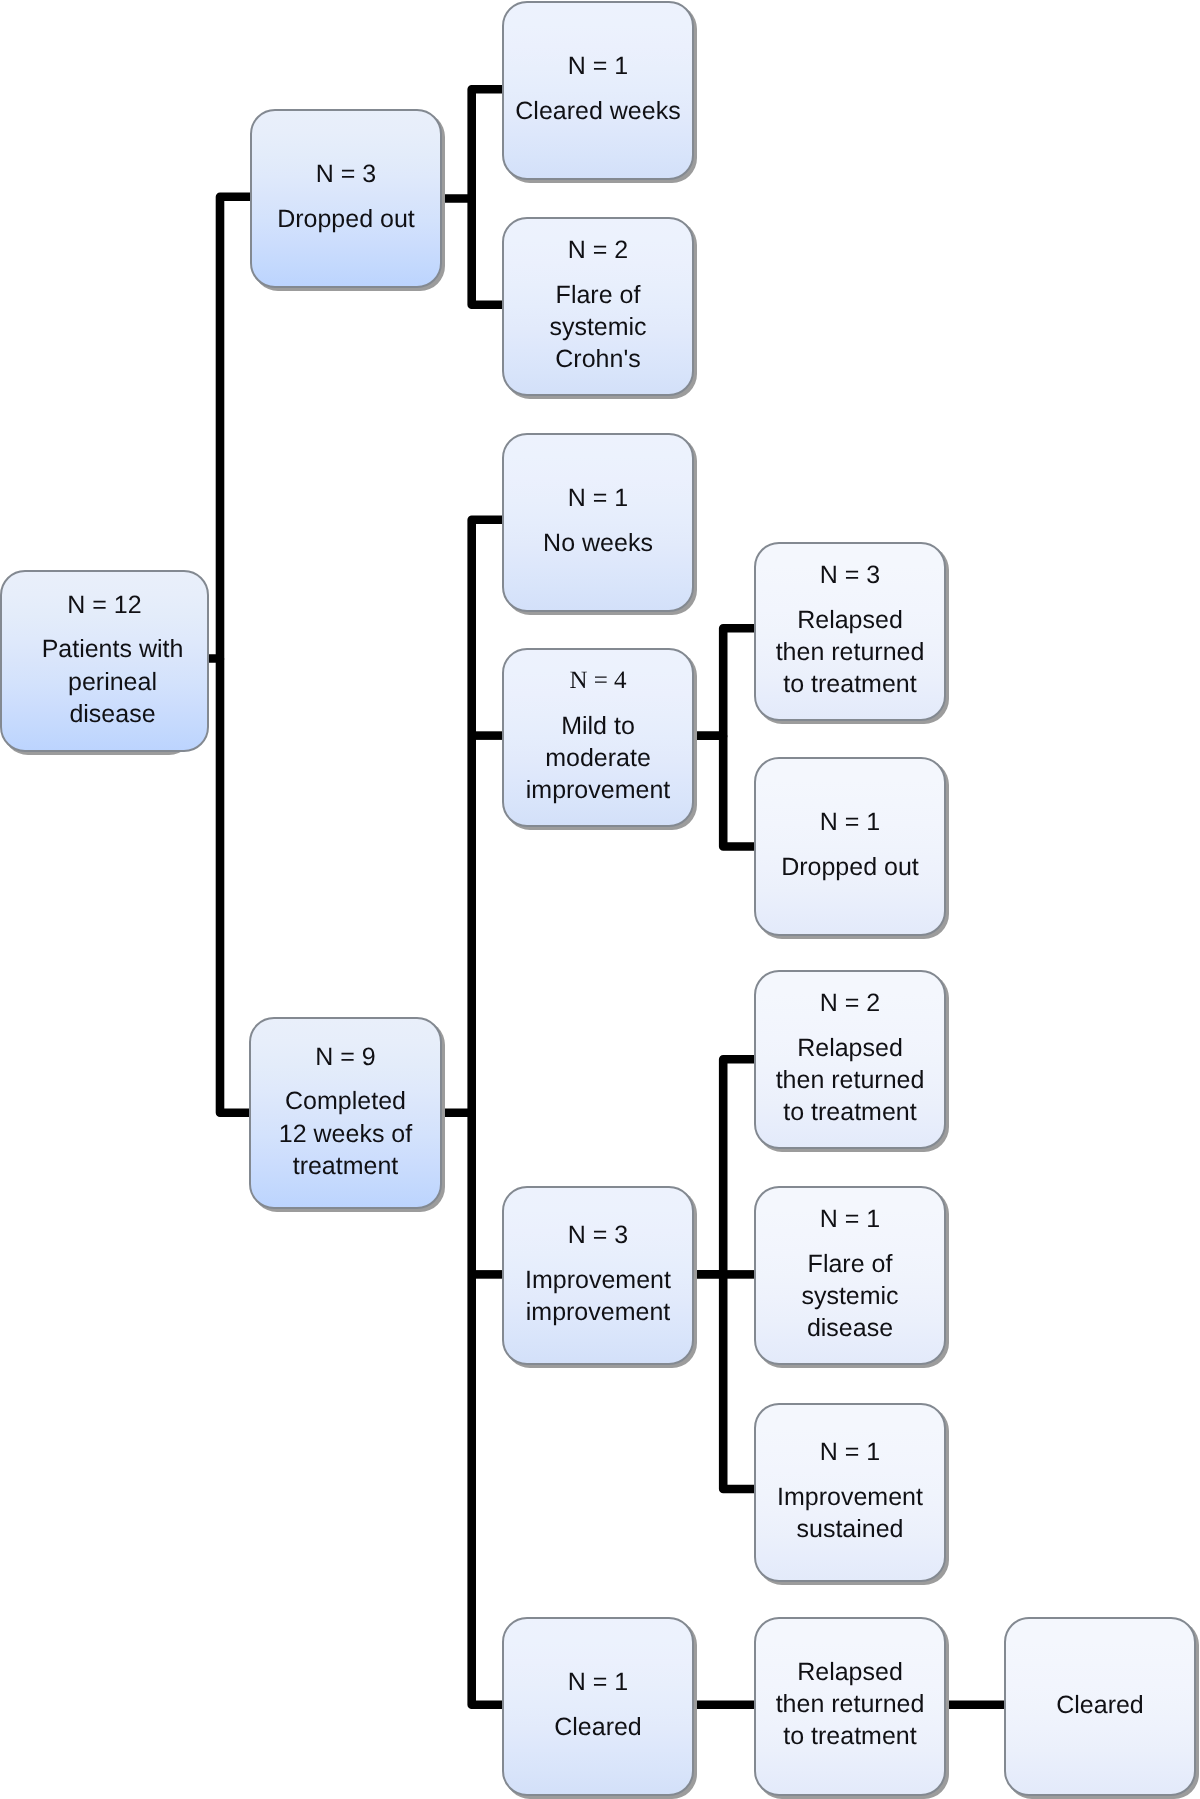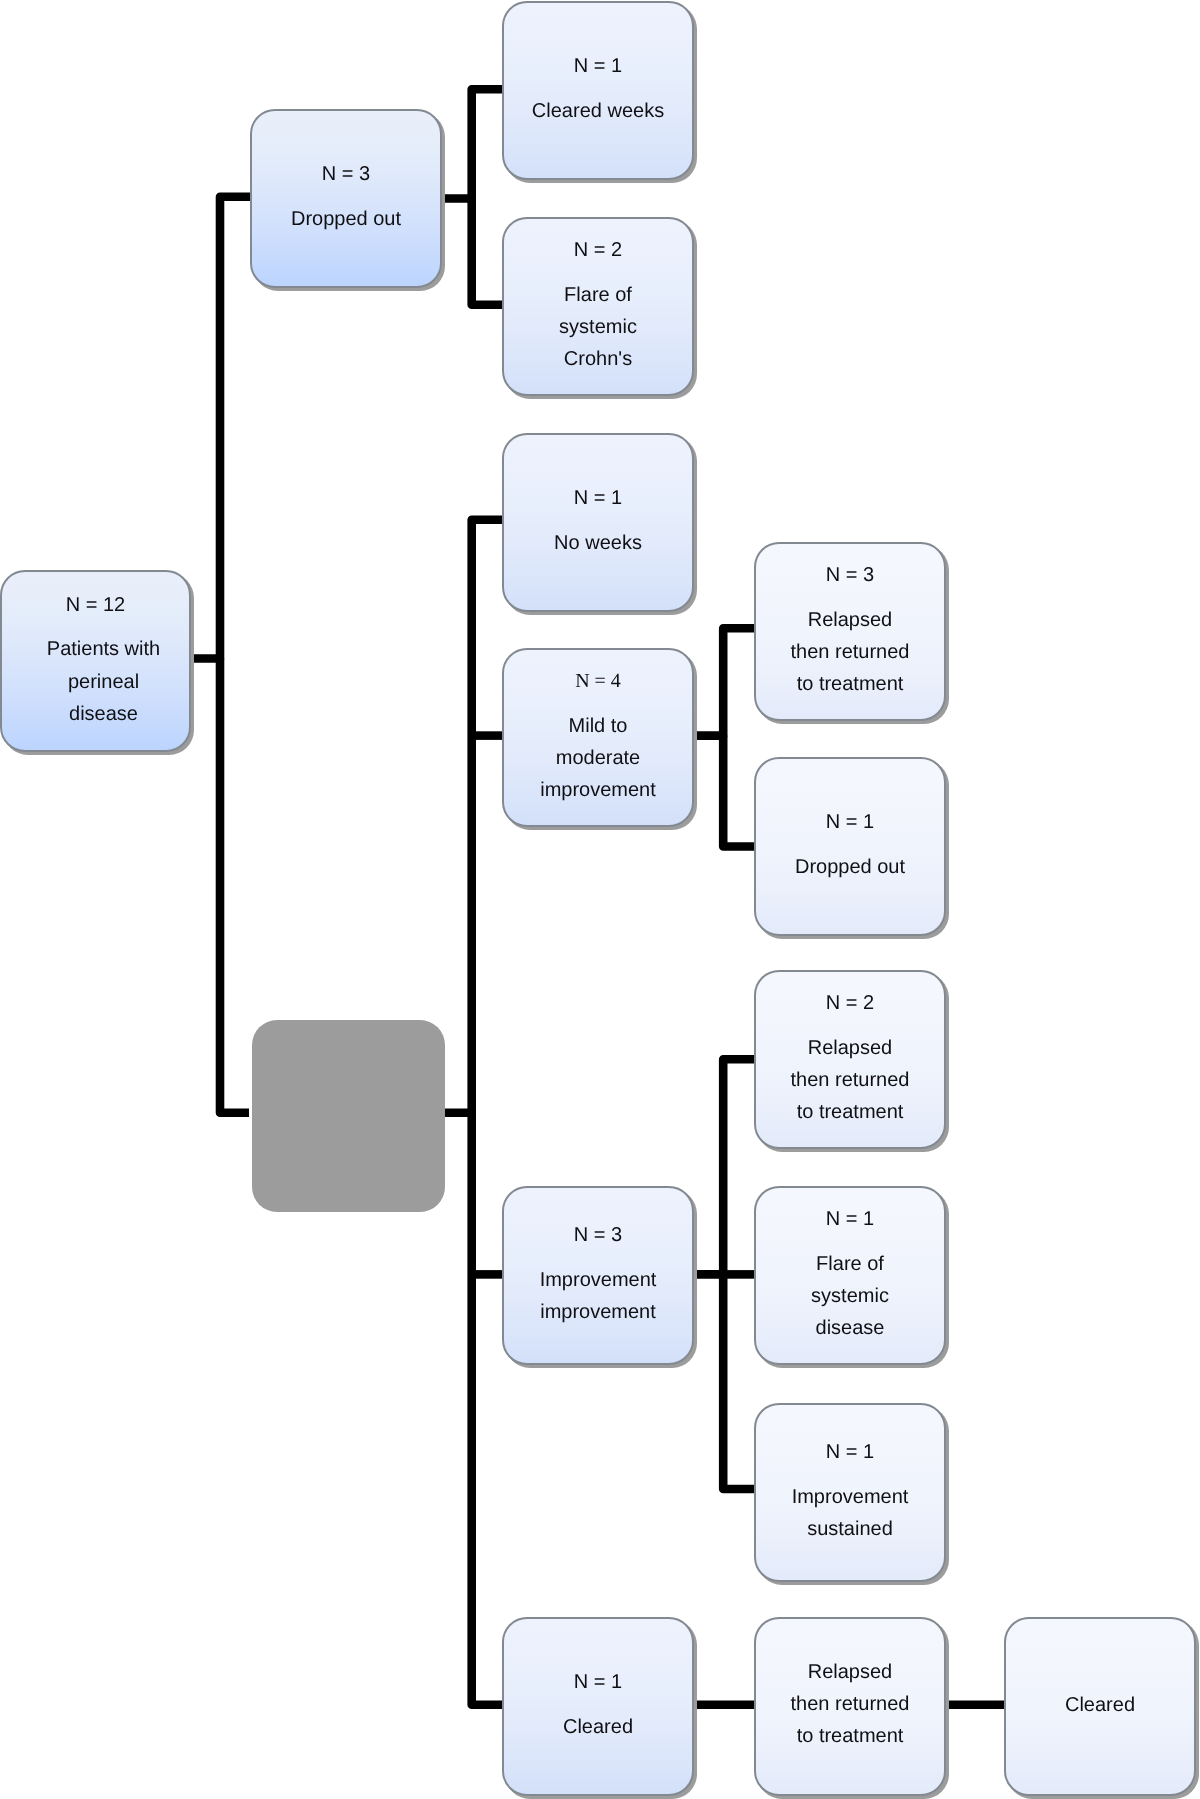--- a/index.html
+++ b/index.html
@@ -5,21 +5,21 @@
 <style>
   html,body{margin:0;padding:0;background:#ffffff;}
   *{-webkit-font-smoothing:antialiased;text-rendering:geometricPrecision;}
   #page{position:relative;width:1200px;height:1799px;overflow:hidden;background:#ffffff;
         font-family:"Liberation Sans",sans-serif;}
   #shadow-layer,#node-layer{position:absolute;left:0;top:0;width:1200px;height:1799px;}
   #connector-layer{position:absolute;left:0;top:0;width:1200px;height:1799px;}
   .node{position:absolute;box-sizing:border-box;border-radius:25px;
         border:2px solid #838991;color:#101014;overflow:hidden;}
   .txt{position:absolute;left:0;right:0;text-align:center;
-       font-size:20px;line-height:32.2px;white-space:pre-line;}
+       font-size:25px;line-height:32.2px;white-space:pre-line;}
   .shade-dark{background:linear-gradient(to bottom,#e9effa 0%,#e7eefa 12.5%,#e3ecfa 25%,#dfe9fb 37.5%,#d9e5fb 50%,#d3e2fc 62.5%,#ccddfd 75%,#c4d9fd 87.5%,#bcd4fe 100%);}
   .shade-mid{background:linear-gradient(to bottom,#edf2fd 0%,#ecf2fd 12.5%,#ebf0fd 25%,#e8effc 37.5%,#e5edfc 50%,#e2eafb 62.5%,#dde7fb 75%,#d8e4fa 87.5%,#d3e0f9 100%);}
   .shade-light{background:linear-gradient(to bottom,#f4f7fd 0%,#f4f7fd 12.5%,#f3f6fd 25%,#f2f5fd 37.5%,#f0f4fc 50%,#eef2fc 62.5%,#ebf0fb 75%,#e7edfb 87.5%,#e3eafa 100%);}
   .node-shadow{position:absolute;border-radius:25px;background:#9c9c9c;}
 </style>
 </head>
 <body>
 
 <div id="page">
   <div id="shadow-layer">
@@ -51,29 +51,35 @@
       <path d="M 471.7,1112.7 L 471.7,1704.8 L 502,1704.8" stroke="#000000" stroke-width="8.6" stroke-linecap="butt" stroke-linejoin="round" fill="none"></path>
       <path d="M 697,735.6 L 723.2,735.6 L 723.2,628.2 L 754,628.2" stroke="#000000" stroke-width="8.6" stroke-linecap="butt" stroke-linejoin="round" fill="none"></path>
       <path d="M 723.2,735.6 L 723.2,846.5 L 754,846.5" stroke="#000000" stroke-width="8.6" stroke-linecap="butt" stroke-linejoin="round" fill="none"></path>
       <path d="M 697,1274.4 L 723.2,1274.4 L 723.2,1059.2 L 754,1059.2" stroke="#000000" stroke-width="8.6" stroke-linecap="butt" stroke-linejoin="round" fill="none"></path>
       <path d="M 723.2,1274.4 L 754,1274.4" stroke="#000000" stroke-width="8.6" stroke-linecap="butt" stroke-linejoin="round" fill="none"></path>
       <path d="M 723.2,1274.4 L 723.2,1489 L 754,1489" stroke="#000000" stroke-width="8.6" stroke-linecap="butt" stroke-linejoin="round" fill="none"></path>
       <path d="M 697,1704.8 L 754,1704.8" stroke="#000000" stroke-width="8.6" stroke-linecap="butt" stroke-linejoin="round" fill="none"></path>
       <path d="M 949,1704.8 L 1004,1704.8" stroke="#000000" stroke-width="8.6" stroke-linecap="butt" stroke-linejoin="round" fill="none"></path>
     </svg>
   <div id="node-layer">
-      <div class="node shade-dark" style="left: 0px; top: 570px; width: 191px; height: 182px;">
+      <div class="node shade-dark" style="left: 0px; top: 570px; width: 209px; height: 182px;">
         <div class="txt" style="top: 16.6px;">N = 12</div>
         <div class="txt" style="top: 61.4px; padding-left: 16px;">Patients with
 perineal
 disease</div>
       </div>
       <div class="node shade-dark" style="left: 250px; top: 109px; width: 192px; height: 179px;">
         <div class="txt" style="top: 47.3px;">N = 3</div>
         <div class="txt" style="top: 92.1px;">Dropped out</div>
+      </div>
+      <div class="node shade-dark" style="left: 249px; top: 1017px; width: 193px; height: 192px;">
+        <div class="txt" style="top: 21.6px;">N = 9</div>
+        <div class="txt" style="top: 66.4px;">Completed
+12 weeks of
+treatment</div>
       </div>
       <div class="node shade-mid" style="left: 502px; top: 1px; width: 192px; height: 179px;">
         <div class="txt" style="top: 47.3px;">N = 1</div>
         <div class="txt" style="top: 92.1px;">Cleared weeks</div>
       </div>
       <div class="node shade-mid" style="left: 502px; top: 217px; width: 192px; height: 179px;">
         <div class="txt" style="top: 15.1px;">N = 2</div>
         <div class="txt" style="top: 59.9px;">Flare of
 systemic
 Crohn's</div>

